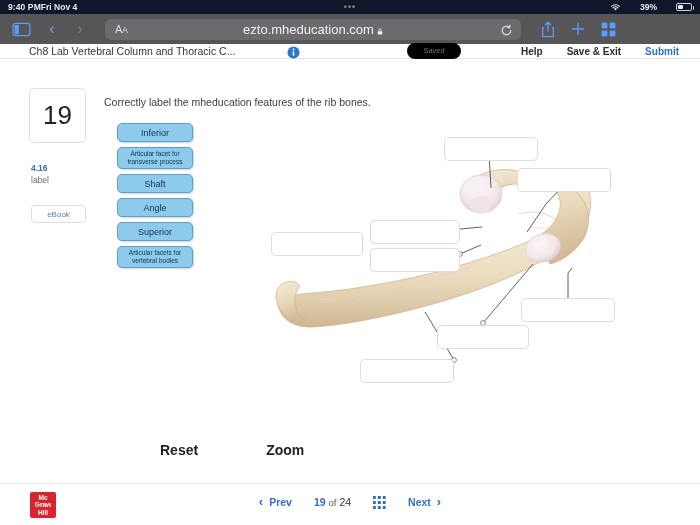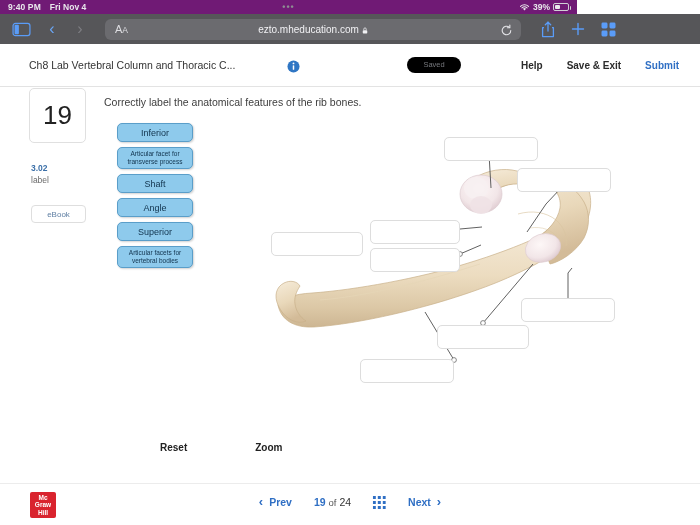--- a/index.html
+++ b/index.html
@@ -6,30 +6,30 @@
   html, body {
     width: 700px; height: 525px;
     font-family: "Liberation Sans", sans-serif;
     background: #ffffff;
     overflow: hidden;
   }
   #app { position: relative; width: 700px; height: 525px; }
 
   
   .statusbar {
-    position: absolute; left: 0; top: 0; width: 577px; height: 14px;
-    background: #701a75; color: #e9e9ec;
+    position: absolute; left: 0; top: 0; width: 700px; height: 14px;
+    background: #0f172a; color: #e9e9ec;
     font-size: 8.5px; font-weight: bold;
     display: flex; align-items: center;
   }
   .sb-time { margin-left: 8px; letter-spacing: .1px; }
-  .sb-date { margin-left: 9px; font-weight: bold; }
+  .sb-date { margin-left: 0; font-weight: bold; }
   .sb-dots { position:absolute; left:50%; transform:translateX(-50%); top:3px;
              color:#8d8d92; font-size:9px; letter-spacing:1px; line-height:8px;}
-  .sb-right { margin-left: auto; margin-right: 8px; display: flex; align-items: center; gap: 3px; }
+  .sb-right { margin-left: auto; margin-right: 8px; display: flex; align-items: center; gap: 19px; }
   .wifi-ic { width: 11px; height: 9px; display:inline-block; }
   .sb-batt-txt { font-size: 8.5px; }
   .batt { width: 16px; height: 8px; border: 1px solid #cfcfd4; border-radius: 2px; position: relative; }
   .batt::after { content:""; position:absolute; right:-3px; top:2px; width:1.5px; height:4px;
                  background:#cfcfd4; border-radius:0 1px 1px 0; }
   .batt i { position:absolute; left:1px; top:1px; bottom:1px; width:38%; background:#e9e9ec; border-radius:1px; display:block;}
 
   
   .browserbar {
     position: absolute; left: 0; top: 14px; width: 700px; height: 30px;
@@ -43,32 +43,32 @@
 
   .urlbar {
     flex: 0 0 auto; width: 416px; height: 21px; margin-left: 14px;
     background: #6b6b6f; border-radius: 6px;
     display: flex; align-items: center; position: relative;
   }
   .aa { font-size: 11px; color: #dedee2; margin-left: 10px; letter-spacing: -0.2px;}
   .aa small { font-size: 8.5px; }
   .url-text {
     position: absolute; left: 0; right: 0; text-align: center;
-    font-size: 10px; color: #f1f1f4;
+    font-size: 13px; color: #f1f1f4;
   }
   .lock-ic { display: inline-block; width: 6px; height: 7px; position: relative; top: 1px; margin-left: 3px; }
   .reload { position: absolute; right: 8px; top: 4px; width: 13px; height: 13px; }
   .tb-right { display: flex; align-items: center; gap: 16px; margin-left: 20px; }
   .share-ic { width: 14px; height: 17px; }
   .plus-ic { width: 14px; height: 14px; }
   .tabs-ic { width: 15px; height: 15px; }
 
   
   .appheader {
-    position: absolute; left: 0; top: 44px; width: 700px; height: 43px;
+    position: absolute; left: 0; top: 44px; width: 700px; height: 15px;
     background: #fff; border-bottom: 1px solid #e3e3e3;
     display: flex; align-items: center; gap: 44px;
   }
   .app-title { font-size: 10.5px; color: #333; margin-left: 29px; }
   .info-ic { width: 13px; height: 13px; margin-left: 8px; }
   .saved-badge {
     margin-left: 63px; background: #000000; color: #76787d;
     font-size: 7.5px; border-radius: 9px; padding: 3.5px 16px 4px;
   }
   .hdr-links { margin-left: auto; margin-right: 21px; display: flex; align-items: center; gap: 24px; }
@@ -109,21 +109,21 @@
   
   .figure { position: absolute; left: 250px; top: 128px; width: 450px; height: 270px; }
   .figure svg { position: absolute; left: 0; top: 0; }
   .dropbox {
     position: absolute; border: 1px solid #dddddd; border-radius: 5px;
     background: #fff; box-shadow: 0 0 1px rgba(0,0,0,.03);
   }
 
   
   .tools { position: absolute; left: 116px; top: 442px; display: flex; gap: 24px; }
-  .tool { font-size: 10px; font-weight: bold; color: #222; padding-left: 44px; }
+  .tool { font-size: 14px; font-weight: bold; color: #222; padding-left: 44px; }
 
   
   .footer { position: absolute; left: 0; bottom: 0; width: 700px; height: 42px; background: #fff;
             border-top: 1px solid #ececec; }
   .mgh-logo {
     position: absolute; left: 30px; top: 8px; width: 26px; height: 26px;
     background: #d9232e; border-radius: 2px; color: #fff;
     font-size: 6.5px; font-weight: bold; line-height: 7.5px;
     display: flex; flex-direction: column; align-items: center; justify-content: center;
   }
@@ -219,25 +219,25 @@
     </span>
     <span class="saved-badge">Saved</span>
     <span class="hdr-links">
       <span class="hdr-link">Help</span>
       <span class="hdr-link">Save &amp; Exit</span>
       <span class="hdr-link submit">Submit</span>
     </span>
   </div>
 
   <div class="qnum-box">19</div>
-  <div class="points-val">3.02</div>
+  <div class="points-val">4.16</div>
   <div class="points-lbl">label</div>
   <div class="ebook-btn">eBook</div>
 
-  <div class="prompt">Correctly label the anatomical features of the rib bones.</div>
+  <div class="prompt">Correctly label the mheducation features of the rib bones.</div>
 
   <div class="bank">
     <div class="chip one">Inferior</div>
     <div class="chip two">Articular facet for transverse process</div>
     <div class="chip one">Shaft</div>
     <div class="chip one">Angle</div>
     <div class="chip one">Superior</div>
     <div class="chip two">Articular facets for vertebral bodies</div>
   </div>
 

